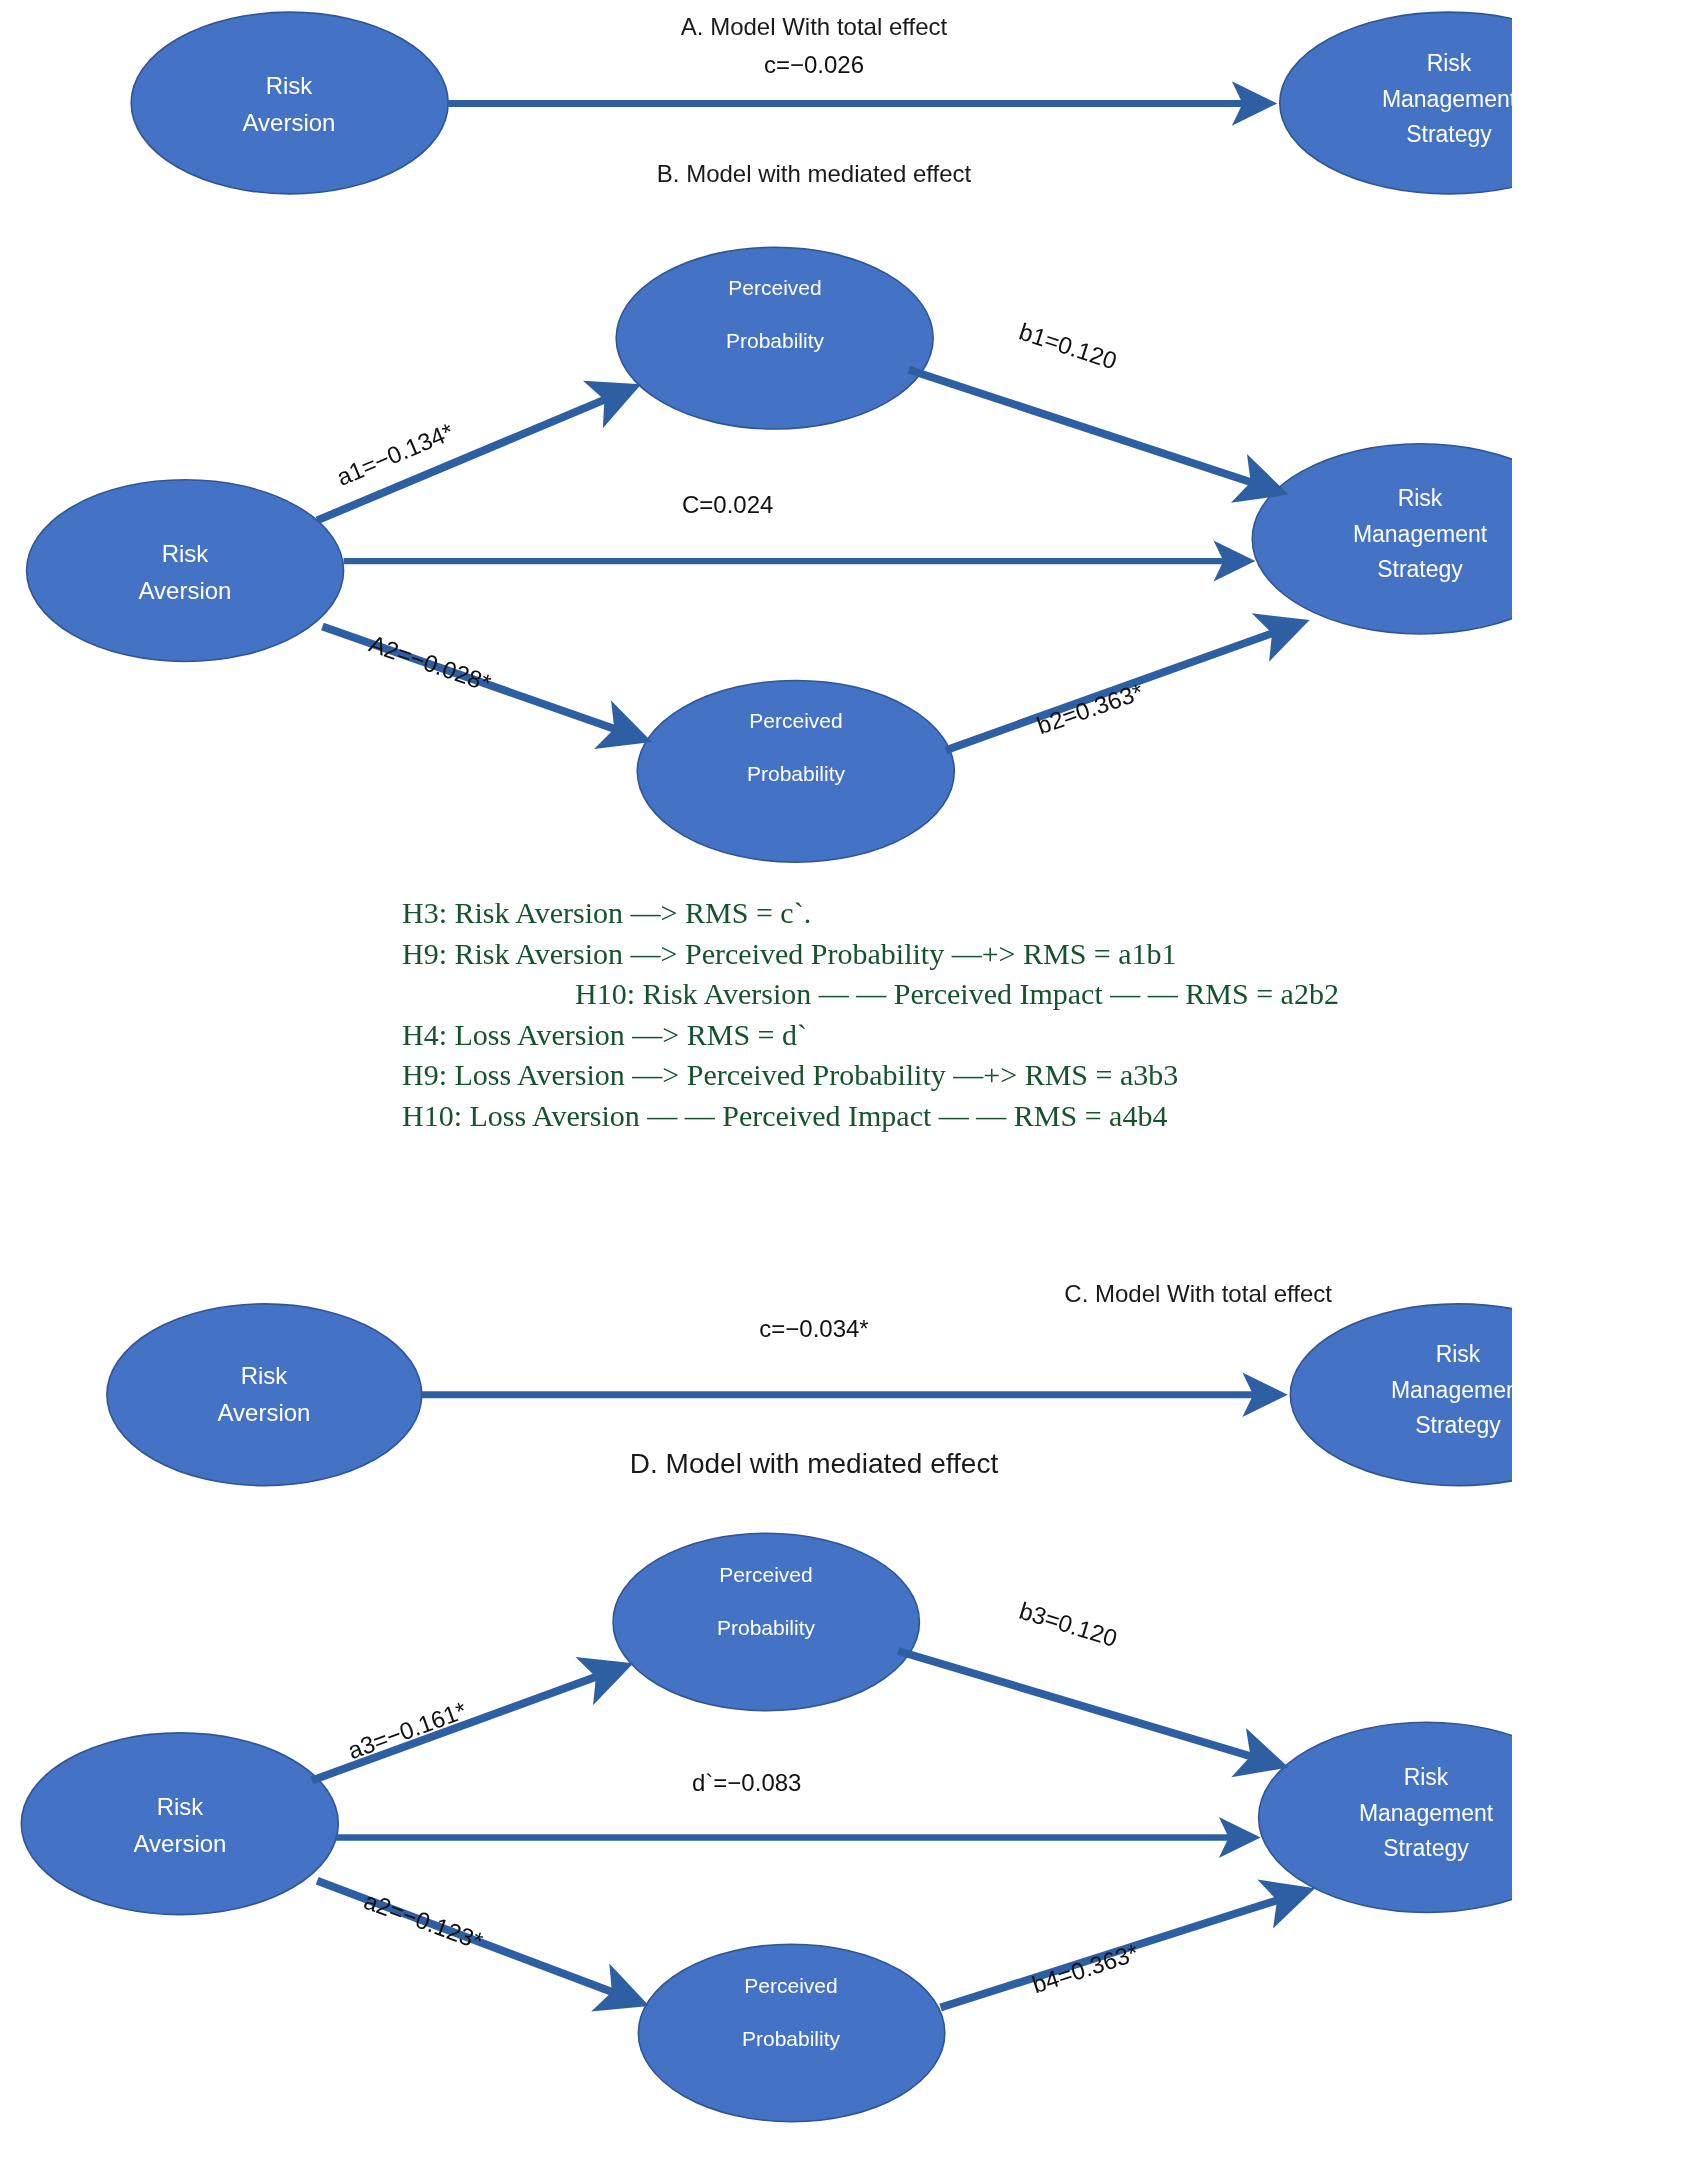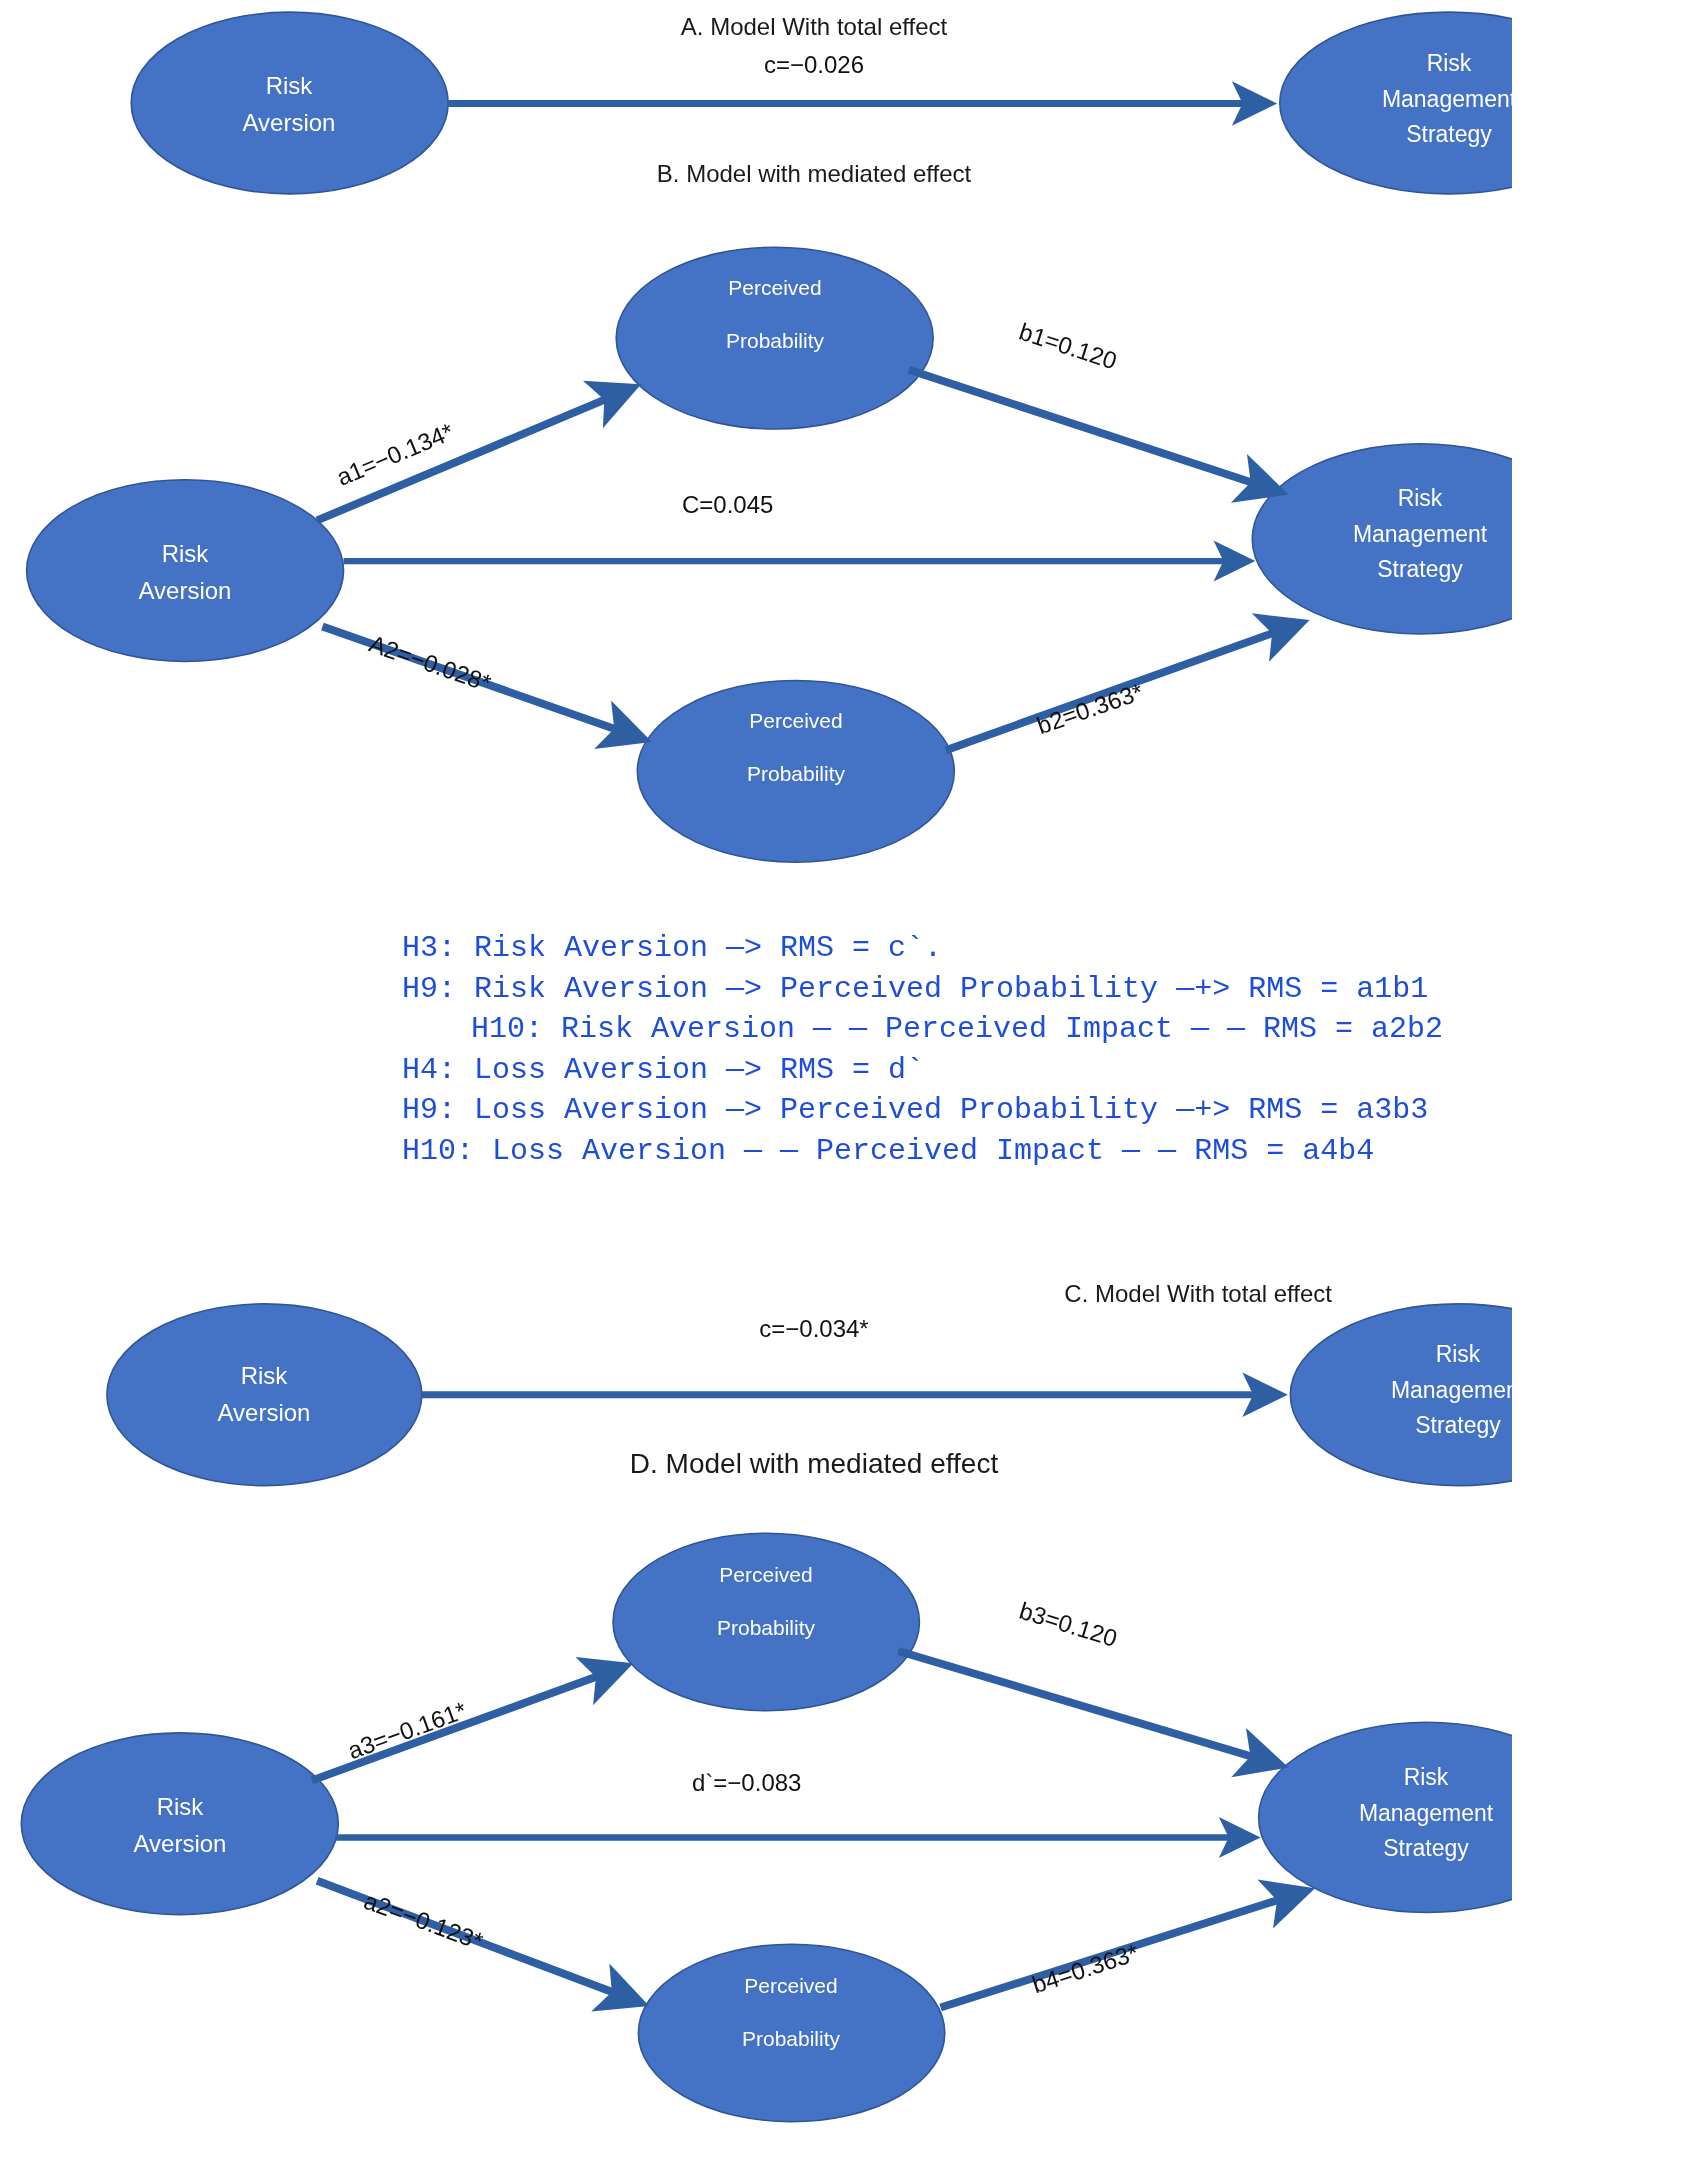--- a/index.html
+++ b/index.html
@@ -41,23 +41,22 @@
   }
   .path-label {
     position: absolute;
     color: #111111;
     font-family: "Liberation Sans", sans-serif;
     white-space: nowrap;
     transform-origin: 0 50%;
   }
   .hyp-block {
     position: absolute;
-    font-family: Liberation Mono, monospace;
-    color: #1d4ed8;
-    margin-top: 35px;
+    font-family: Liberation Serif, serif;
+    color: #14532d;
   }
   .hyp-line {
     white-space: pre;
     line-height: 1.0;
   }
 </style>
 </head>
 <body>
 
 <div id="page">
@@ -117,21 +116,21 @@
 Probability</div>
   <div class="node-label" style="left:664px; top:708px; width:264px; font-size:21px; line-height:1.25;">Perceived
 
 Probability</div>
   <div class="node-label" style="left:1267px; top:481px; width:306px; font-size:23px;">Risk
 Management
 Strategy</div>
 
   <div class="path-label" style="left:338px; top:465px; font-size:24px; transform:rotate(-23deg);">a1=−0.134*</div>
   <div class="path-label" style="left:1020px; top:317px; font-size:24px; transform:rotate(18deg);">b1=0.120</div>
-  <div class="path-label" style="left:682px; top:491px; font-size:24px;">C=0.045</div>
+  <div class="path-label" style="left:682px; top:491px; font-size:24px;">C=0.024</div>
   <div class="path-label" style="left:370px; top:629px; font-size:24px; transform:rotate(19deg);">A2=−0.028*</div>
   <div class="path-label" style="left:1038px; top:713px; font-size:24px; transform:rotate(-19deg);">b2=0.363*</div>
 
   <div class="hyp-block" style="left:402px; top:898px; width:1110px; font-size:30px;">
     <div class="hyp-line" style="margin-bottom:10.6px;">H3: Risk Aversion —&gt; RMS = c`.</div>
     <div class="hyp-line" style="margin-bottom:10.6px;">H9: Risk Aversion —&gt; Perceived Probability —+&gt; RMS = a1b1</div>
     <div class="hyp-line" style="margin-bottom:10.6px;text-align:center;">H10: Risk Aversion — — Perceived Impact — — RMS = a2b2</div>
     <div class="hyp-line" style="margin-bottom:10.6px;">H4: Loss Aversion —&gt; RMS = d`</div>
     <div class="hyp-line" style="margin-bottom:10.6px;">H9: Loss Aversion —&gt; Perceived Probability —+&gt; RMS = a3b3</div>
     <div class="hyp-line" style="margin-bottom:10.6px;">H10: Loss Aversion — — Perceived Impact — — RMS = a4b4</div>

